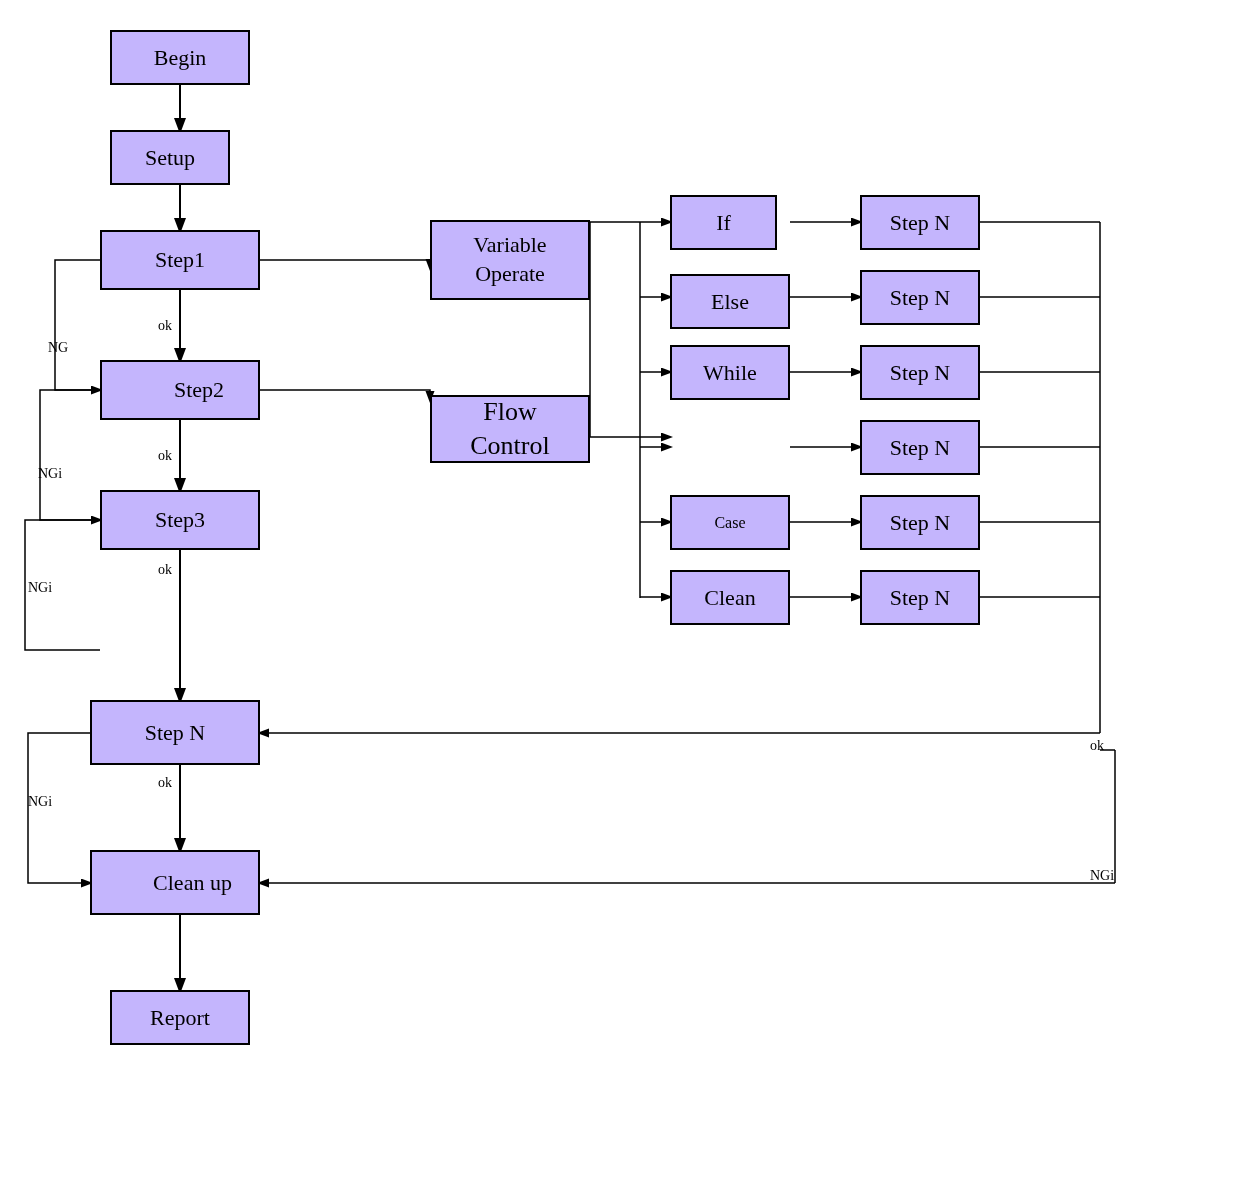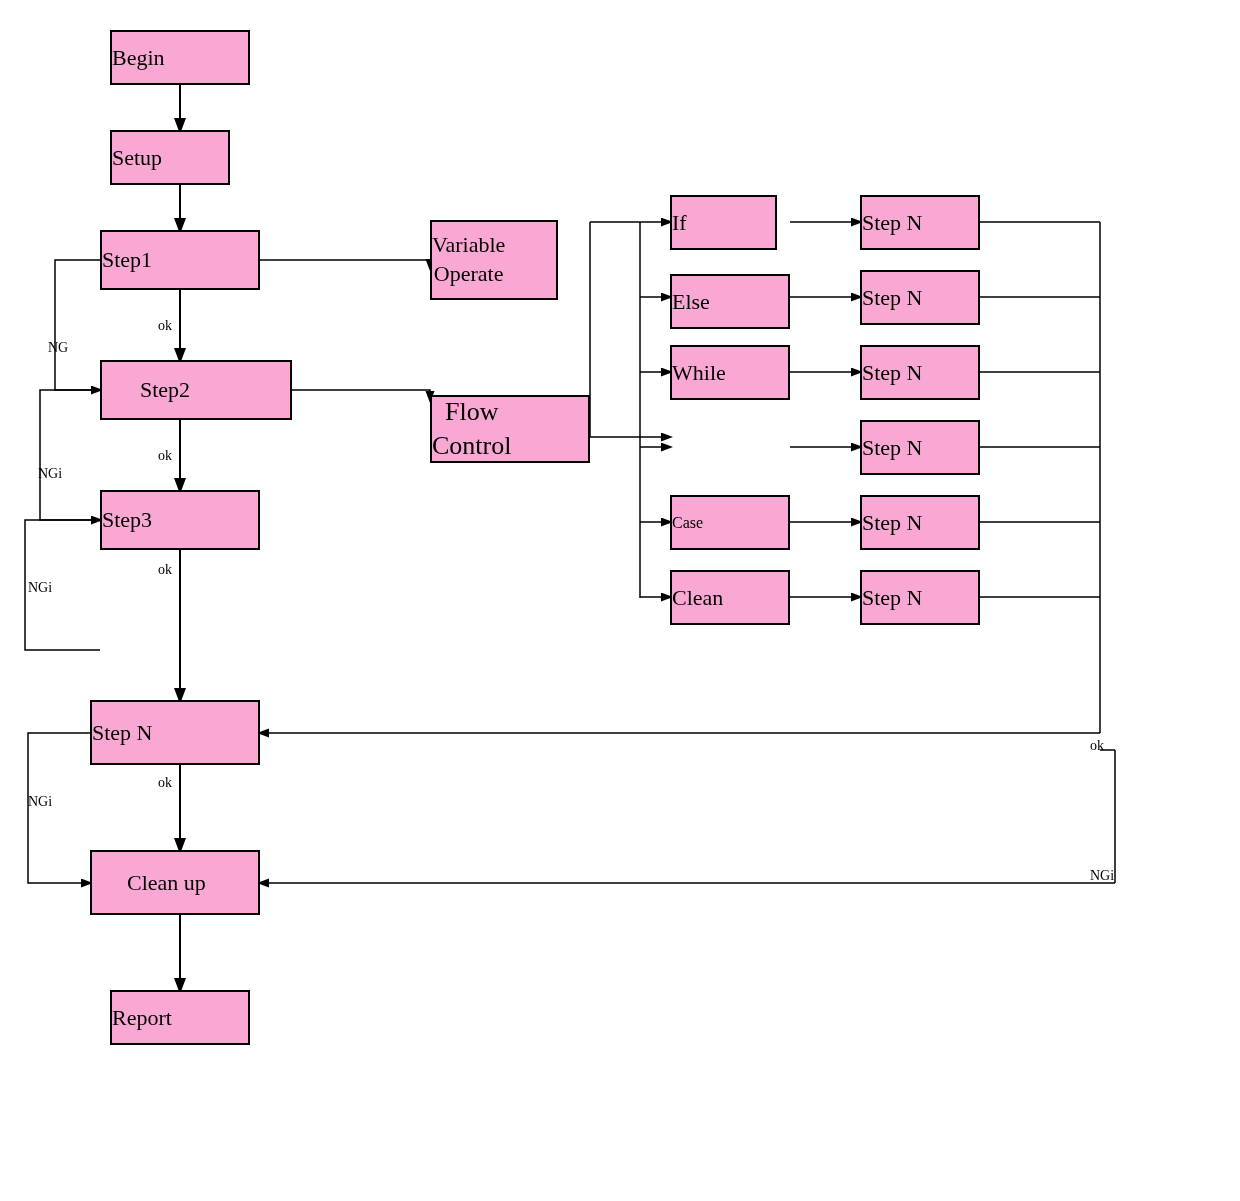--- a/index.html
+++ b/index.html
@@ -12,24 +12,24 @@
       position: relative;
     }
     .diagram {
       position: relative;
       width: 1240px;
       height: 1201px;
     }
     .box {
       position: absolute;
       border: 2px solid #000;
-      background: #f9a8d4;
+      background: #c4b5fd;
       display: flex;
       align-items: center;
-      justify-content: flex-start;
+      justify-content: center;
       text-align: center;
       font-size: 22px;
       font-family: serif;
     }
     .label {
       position: absolute;
       font-size: 14px;
       font-family: Liberation Serif, serif;
       color: #000;
     }
@@ -126,41 +126,41 @@
   </div>
 
   <div class="box" style="left:110px;top:130px;width:120px;height:55px;font-size:22px;">
     <span>Setup</span>
   </div>
 
   <div class="box" style="left:100px;top:230px;width:160px;height:60px;font-size:22px;">
     <span>Step1</span>
   </div>
 
-  <div class="box" style="left:100px;top:360px;width:192px;height:60px;font-size:22px;padding-left:38px;">
+  <div class="box" style="left:100px;top:360px;width:160px;height:60px;font-size:22px;padding-left:38px;">
     <span>Step2</span>
   </div>
 
   <div class="box" style="left:100px;top:490px;width:160px;height:60px;font-size:22px;">
     <span>Step3</span>
   </div>
 
   <div class="box" style="left:90px;top:700px;width:170px;height:65px;font-size:22px;">
     <span>Step N</span>
   </div>
 
   <div class="box" style="left:90px;top:850px;width:170px;height:65px;font-size:22px;padding-left:35px;">
     <span>Clean up</span>
   </div>
 
   <div class="box" style="left:110px;top:990px;width:140px;height:55px;font-size:22px;">
     <span>Report</span>
   </div>
 
-  <div class="box" style="left:430px;top:220px;width:128px;height:80px;font-size:22px;line-height:1.3;">
+  <div class="box" style="left:430px;top:220px;width:160px;height:80px;font-size:22px;line-height:1.3;">
     <span style="white-space:pre-line;">Variable
 Operate</span>
   </div>
 
   <div class="box" style="left:430px;top:395px;width:160px;height:68px;font-size:26px;line-height:1.3;">
     <span style="white-space:pre-line;">Flow
 Control</span>
   </div>
 
   <div class="box" style="left:670px;top:195px;width:107px;height:55px;font-size:22px;">

